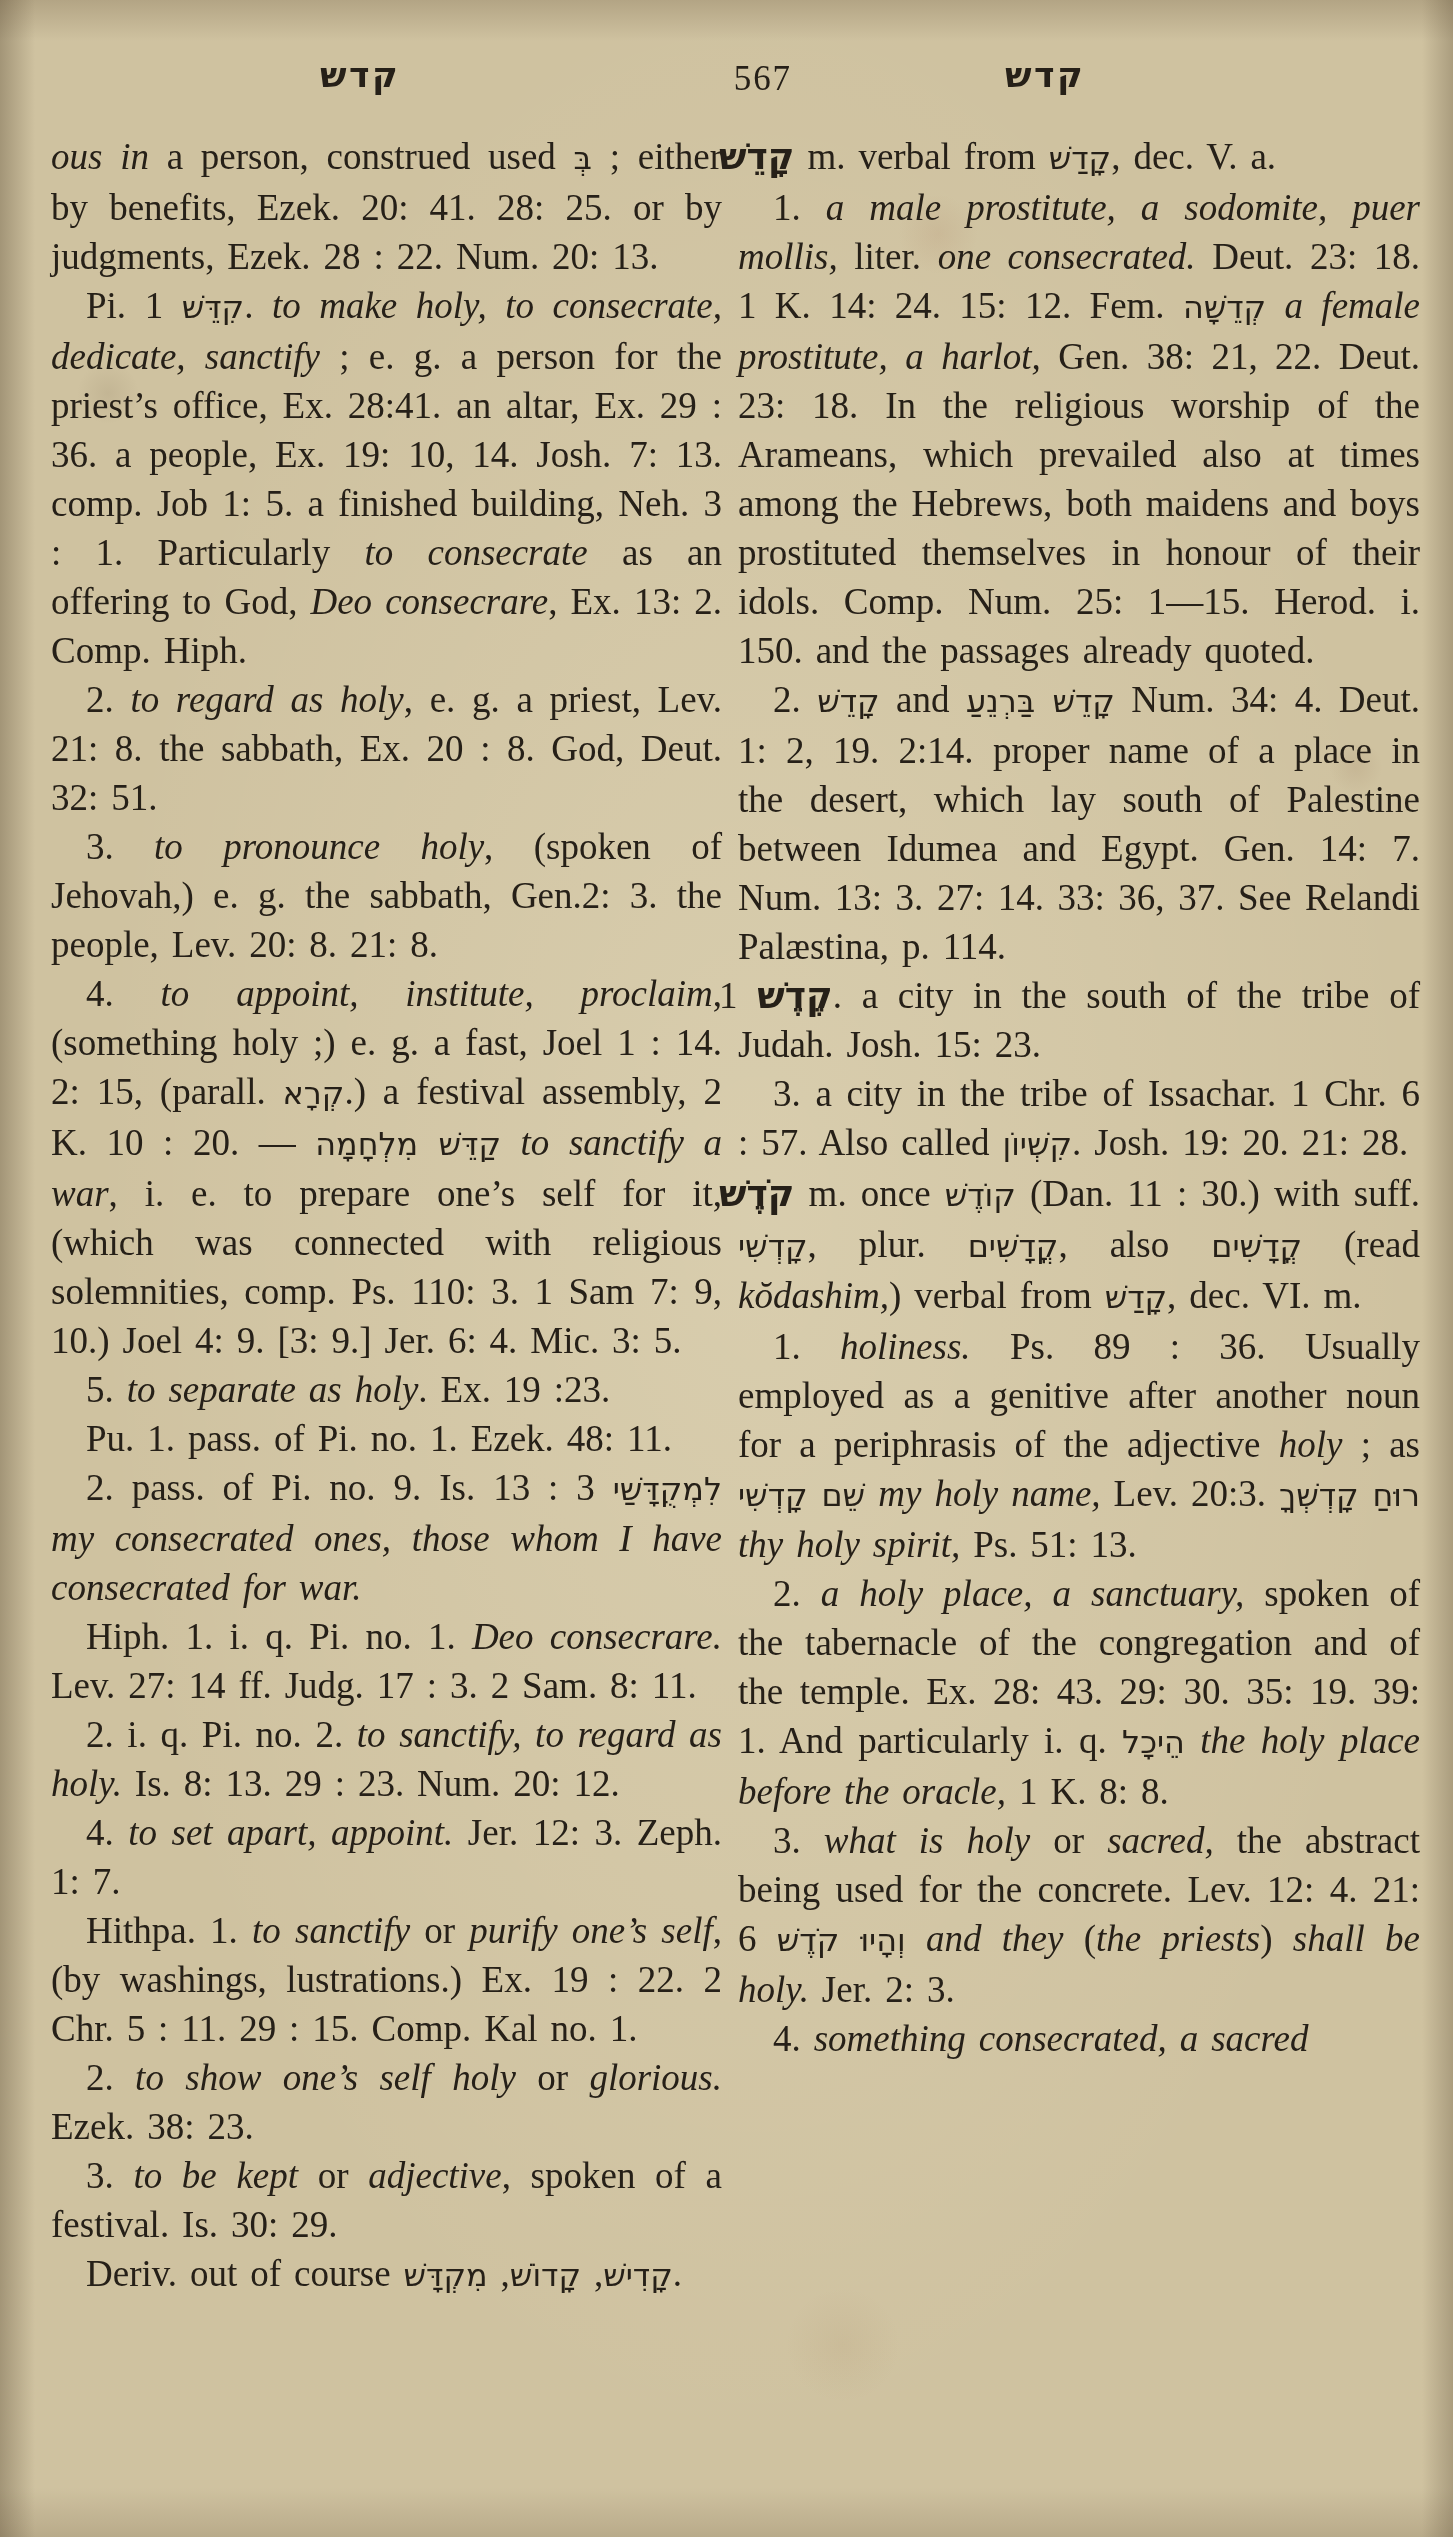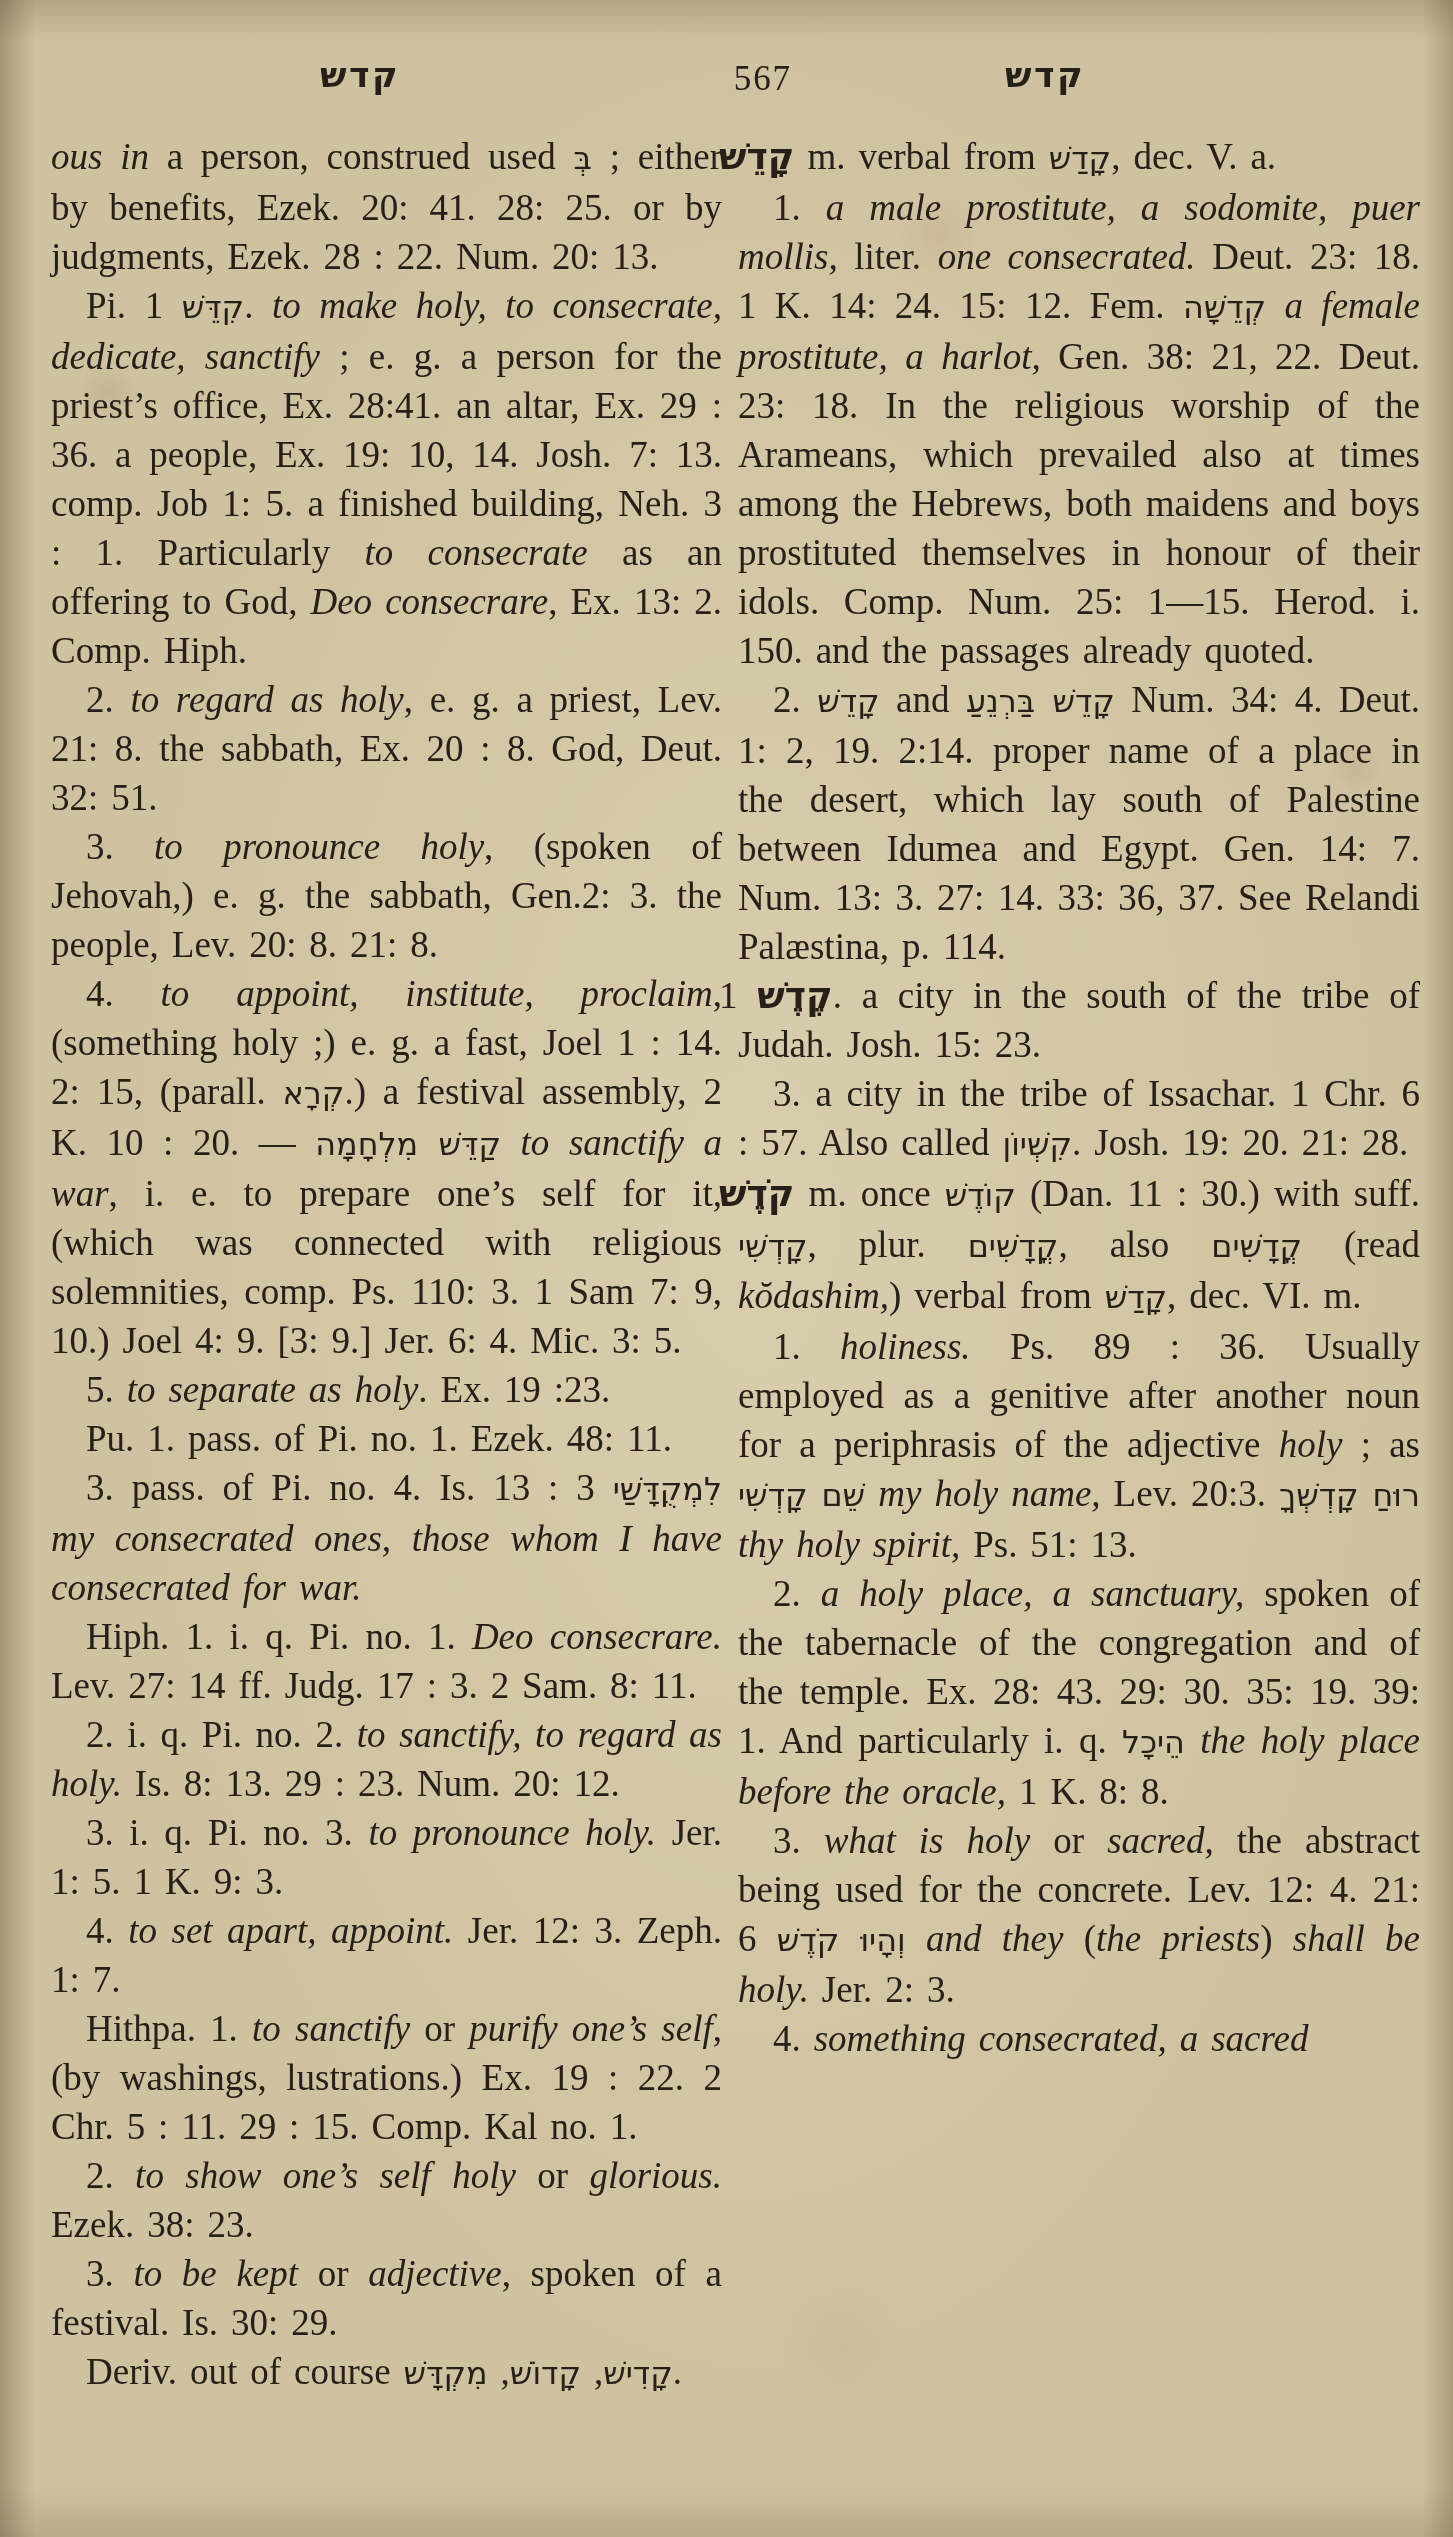--- a/index.html
+++ b/index.html
@@ -75,24 +75,23 @@
   </div>
 
   <div class="col col-left">
       <p class="noindent"><span class="run-i">ous in</span><span class="run-r"> a person, construed used </span><span class="run-h">בְּ</span><span class="run-r"> ; either by benefits, Ezek. 20: 41. 28: 25. or by judgments, Ezek. 28 : 22. Num. 20: 13.</span></p>
       <p><span class="run-r">Pi. </span><span class="run-h">קִדֵּשׁ</span><span class="run-r"> 1. </span><span class="run-i">to make holy, to consecrate, dedicate, sanctify</span><span class="run-r"> ; e. g. a person for the priest’s office, Ex. 28:41. an altar, Ex. 29 : 36. a people, Ex. 19: 10, 14. Josh. 7: 13. comp. Job 1: 5. a finished building, Neh. 3 : 1. Particularly </span><span class="run-i">to consecrate</span><span class="run-r"> as an offering to God, </span><span class="run-i">Deo consecrare</span><span class="run-r">, Ex. 13: 2. Comp. Hiph.</span></p>
       <p><span class="run-r">2. </span><span class="run-i">to regard as holy</span><span class="run-r">, e. g. a priest, Lev. 21: 8. the sabbath, Ex. 20 : 8. God, Deut. 32: 51.</span></p>
       <p><span class="run-r">3. </span><span class="run-i">to pronounce holy</span><span class="run-r">, (spoken of Jehovah,) e. g. the sabbath, Gen.2: 3. the people, Lev. 20: 8. 21: 8.</span></p>
       <p><span class="run-r">4. </span><span class="run-i">to appoint, institute, proclaim</span><span class="run-r">, (something holy ;) e. g. a fast, Joel 1 : 14. 2: 15, (parall. </span><span class="run-h">קְרָא</span><span class="run-r">.) a festival assembly, 2 K. 10 : 20. — </span><span class="run-h">קַדֵּשׁ מִלְחָמָה</span><span class="run-r"> </span><span class="run-i">to sanctify a war</span><span class="run-r">, i. e. to prepare one’s self for it, (which was connected with religious solemnities, comp. Ps. 110: 3. 1 Sam 7: 9, 10.) Joel 4: 9. [3: 9.] Jer. 6: 4. Mic. 3: 5.</span></p>
       <p><span class="run-r">5. </span><span class="run-i">to separate as holy</span><span class="run-r">. Ex. 19 :23.</span></p>
       <p><span class="run-r">Pu. 1. pass. of Pi. no. 1. Ezek. 48: 11.</span></p>
-      <p><span class="run-r">3. pass. of Pi. no. 4. Is. 13 : 3 </span><span class="run-h">לִמְקֻדָּשַׁי</span><span class="run-r"> </span><span class="run-i">my consecrated ones, those whom I have consecrated for war.</span></p>
+      <p><span class="run-r">2. pass. of Pi. no. 9. Is. 13 : 3 </span><span class="run-h">לִמְקֻדָּשַׁי</span><span class="run-r"> </span><span class="run-i">my consecrated ones, those whom I have consecrated for war.</span></p>
       <p><span class="run-r">Hiph. 1. i. q. Pi. no. 1. </span><span class="run-i">Deo consecrare.</span><span class="run-r"> Lev. 27: 14 ff. Judg. 17 : 3. 2 Sam. 8: 11.</span></p>
       <p><span class="run-r">2. i. q. Pi. no. 2. </span><span class="run-i">to sanctify, to regard as holy.</span><span class="run-r"> Is. 8: 13. 29 : 23. Num. 20: 12.</span></p>
-      <p><span class="run-r">3. i. q. Pi. no. 3. </span><span class="run-i">to pronounce holy.</span><span class="run-r"> Jer. 1: 5. 1 K. 9: 3.</span></p>
       <p><span class="run-r">4. </span><span class="run-i">to set apart, appoint.</span><span class="run-r"> Jer. 12: 3. Zeph. 1: 7.</span></p>
       <p><span class="run-r">Hithpa. 1. </span><span class="run-i">to sanctify</span><span class="run-r"> or </span><span class="run-i">purify one’s self</span><span class="run-r">, (by washings, lustrations.) Ex. 19 : 22. 2 Chr. 5 : 11. 29 : 15. Comp. Kal no. 1.</span></p>
       <p><span class="run-r">2. </span><span class="run-i">to show one’s self holy</span><span class="run-r"> or </span><span class="run-i">glori­ous.</span><span class="run-r"> Ezek. 38: 23.</span></p>
       <p><span class="run-r">3. </span><span class="run-i">to be kept</span><span class="run-r"> or </span><span class="run-i">adjective</span><span class="run-r">, spoken of a festival. Is. 30: 29.</span></p>
       <p><span class="run-r">Deriv. out of course </span><span class="run-h">קָדִישׁ</span><span class="run-r">, </span><span class="run-h">קָדוֹשׁ</span><span class="run-r">, </span><span class="run-h">מִקְדָּשׁ</span><span class="run-r">.</span></p>
     </div>
 
   <div class="col col-right">
       <p class="entry"><span class="run-e">קָדֵשׁ</span><span class="run-r"> m. verbal from </span><span class="run-h">קָדַשׁ</span><span class="run-r">, dec. V. a.</span></p>
       <p><span class="run-r">1. </span><span class="run-i">a male prostitute, a sodomite, puer mollis,</span><span class="run-r"> liter. </span><span class="run-i">one consecrated.</span><span class="run-r"> Deut. 23: 18. 1 K. 14: 24. 15: 12. Fem. </span><span class="run-h">קְדֵשָׁה</span><span class="run-r"> </span><span class="run-i">a female prostitute, a harlot,</span><span class="run-r"> Gen. 38: 21, 22. Deut. 23: 18. In the religious worship of the Arameans, which prevailed also at times among the Hebrews, both maidens and boys prostituted themselves in honour of their idols. Comp. Num. 25: 1—15. Herod. i. 150. and the passages already quoted.</span></p>

